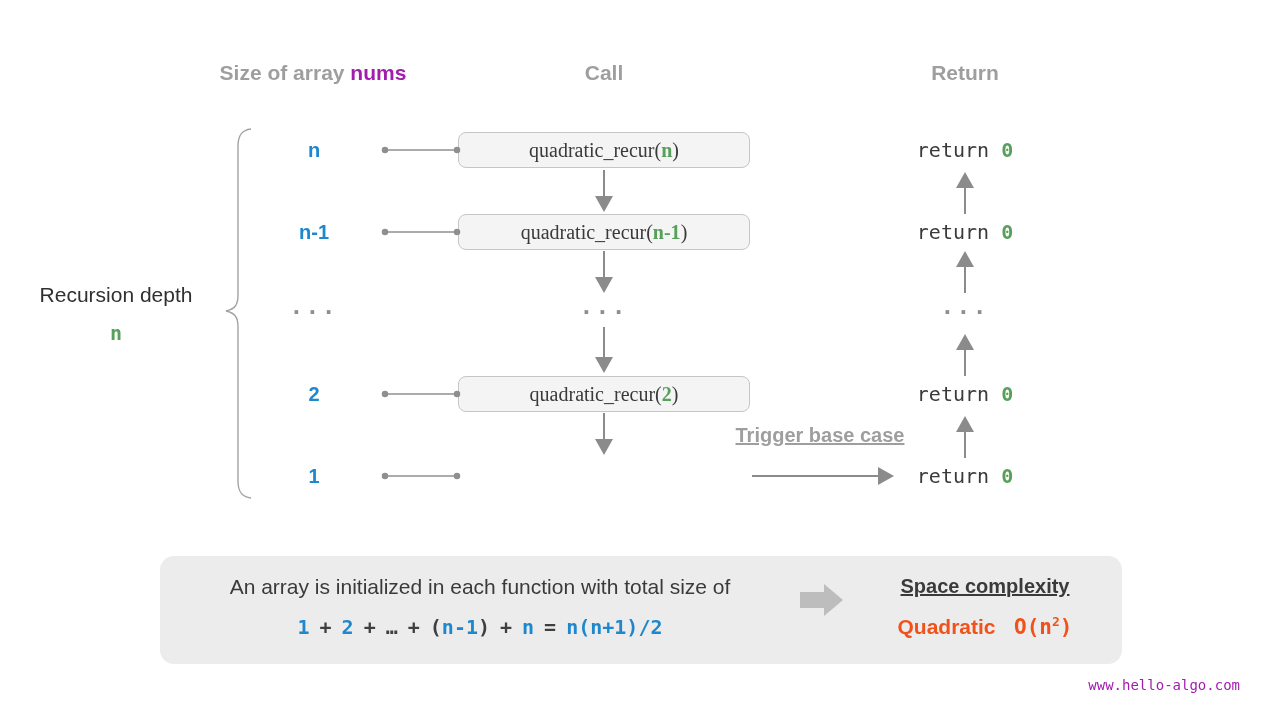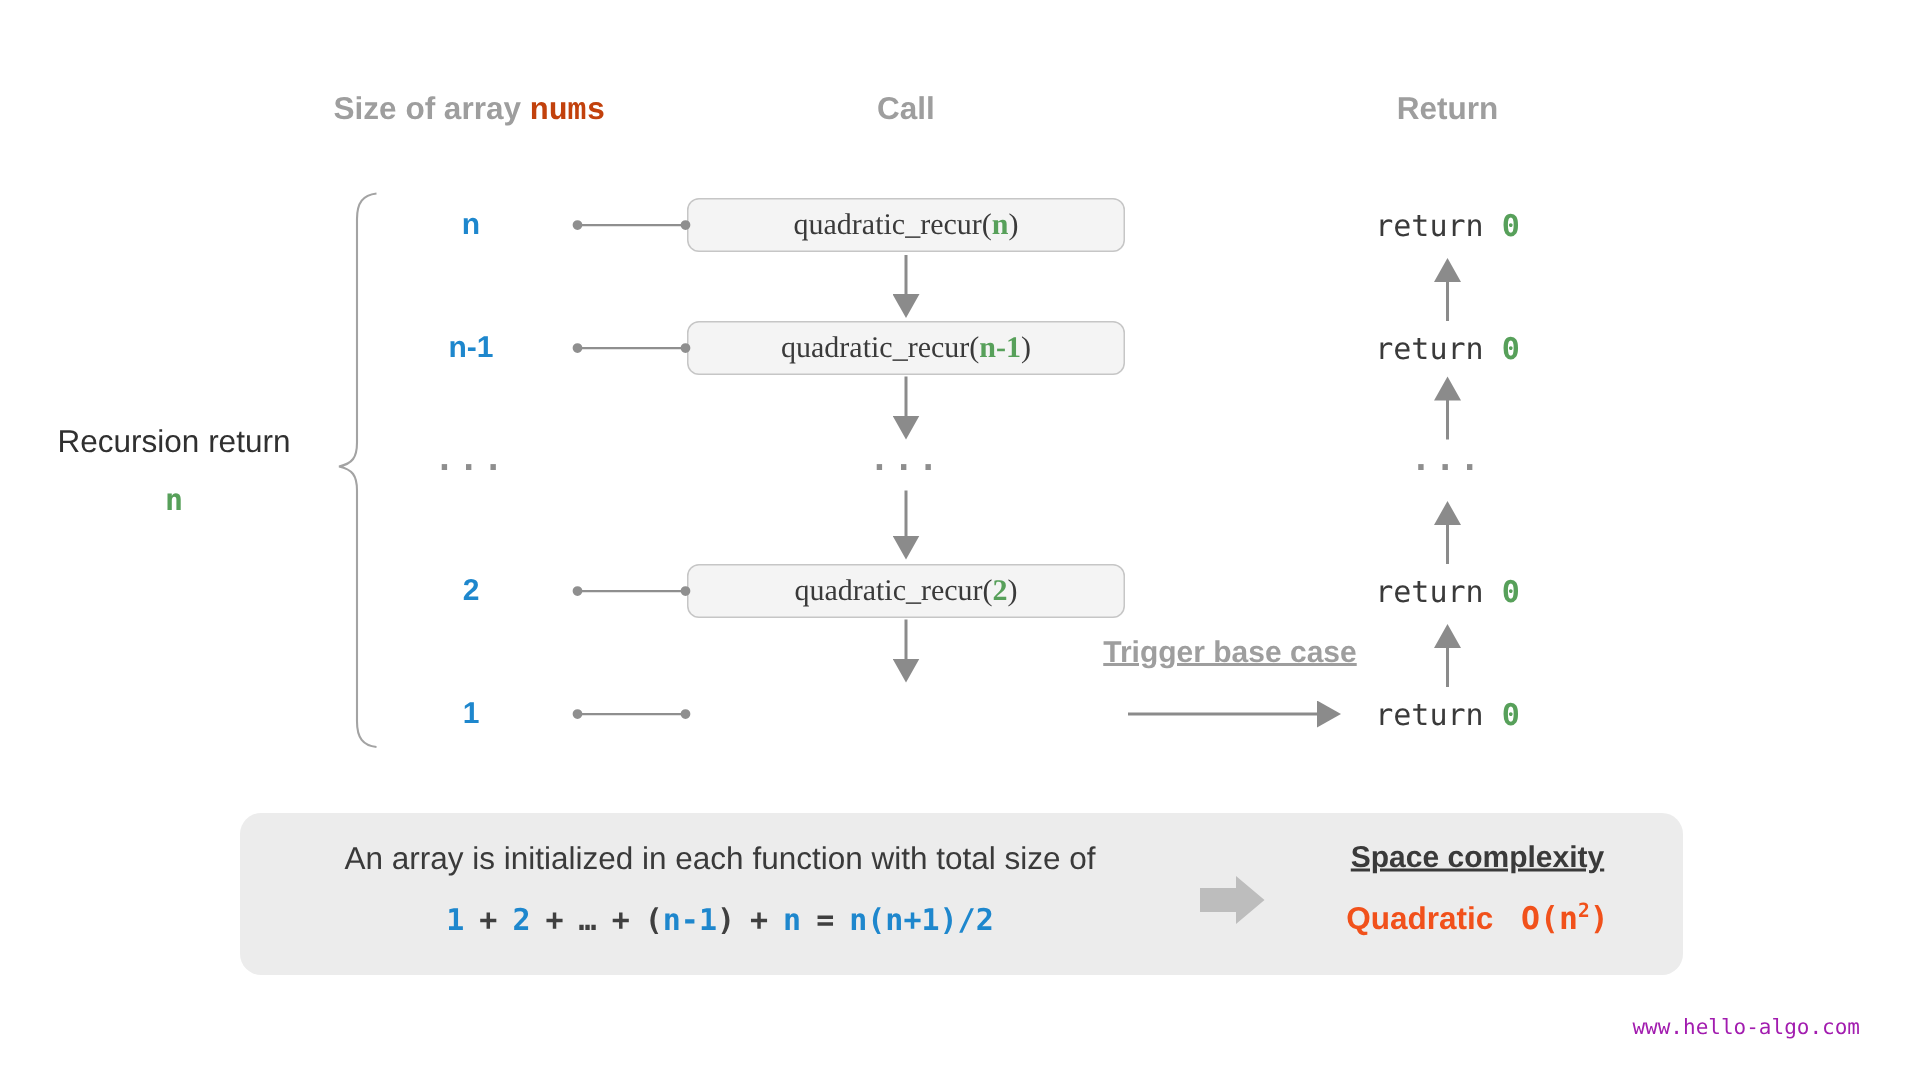--- a/index.html
+++ b/index.html
@@ -6,21 +6,21 @@
   #stage{
     position:relative;width:1280px;height:720px;background:#ffffff;overflow:hidden;
     font-family:"Liberation Sans",sans-serif;
   }
 
   
   .col-header{
     position:absolute;top:59px;height:28px;line-height:28px;text-align:center;
     font-size:21px;font-weight:bold;color:#9e9e9e;white-space:nowrap;
   }
-  .hdr-code{font-family:Liberation Mono, monospace;color:#c2410c;}
+  .hdr-code{font-family:Liberation Sans, sans-serif;color:#a21caf;}
 
   
   .depth-label{position:absolute;left:16px;width:200px;top:283px;text-align:center;
     font-size:21px;color:#303030;}
   .depth-value{position:absolute;left:16px;width:200px;top:321px;text-align:center;
     font-size:20px;font-weight:bold;color:#57a05a;font-family:"DejaVu Sans Mono",monospace;}
 
   
   .size-label{position:absolute;left:254px;width:120px;height:28px;line-height:28px;
     text-align:center;font-size:20px;font-weight:bold;color:#1e87cd;}
@@ -42,21 +42,21 @@
 
   
   .ell{position:absolute;top:294px;width:120px;height:28px;line-height:26px;text-align:center;
     font-family:"DejaVu Sans Mono",monospace;font-weight:bold;font-size:22px;
     letter-spacing:3px;color:#8e8e8e;}
 
   .trigger-label{position:absolute;left:710px;width:220px;top:424px;text-align:center;
     font-size:20px;font-weight:bold;color:#9e9e9e;white-space:nowrap;text-decoration:underline;}
 
   
-  .panel{position:absolute;left:160px;top:542px;width:962px;height:108px;
+  .panel{position:absolute;left:160px;top:556px;width:962px;height:108px;
     background:#ececec;border-radius:14px;}
   .panel-line1{position:absolute;left:20px;top:19px;width:600px;text-align:center;
     font-size:21px;color:#3a3a3a;white-space:nowrap;}
   .panel-formula{position:absolute;left:20px;top:59px;width:600px;text-align:center;
     font-family:"DejaVu Sans Mono",monospace;font-size:20px;font-weight:bold;white-space:nowrap;}
   .tok{margin:0 5px;}
   .glue-r{margin-right:0;}
   .glue-l{margin-left:0;}
   .glue-b{margin:0;}
   .tok-blue{color:#1e87cd;}
@@ -78,21 +78,21 @@
 
 <div id="stage">
 
   <div class="col-header" style="left:163px;width:300px;">
     <span>Size of array</span>
     <span class="hdr-code">nums</span>
   </div>
   <div class="col-header" style="left:544px;width:120px;">Call</div>
   <div class="col-header" style="left:885px;width:160px;">Return</div>
 
-  <div class="depth-label">Recursion return</div>
+  <div class="depth-label">Recursion depth</div>
   <div class="depth-value">n</div>
 
   <div class="size-label" style="top:136px;">n</div>
   <div class="size-label" style="top:218px;">n-1</div>
   <div class="ell" style="left:254px;">...</div>
   <div class="size-label" style="top:380px;">2</div>
   <div class="size-label" style="top:462px;">1</div>
 
   <div class="call-box" style="top:132px;">
     <span>quadratic_recur(</span><span class="arg">n</span><span>)</span>

